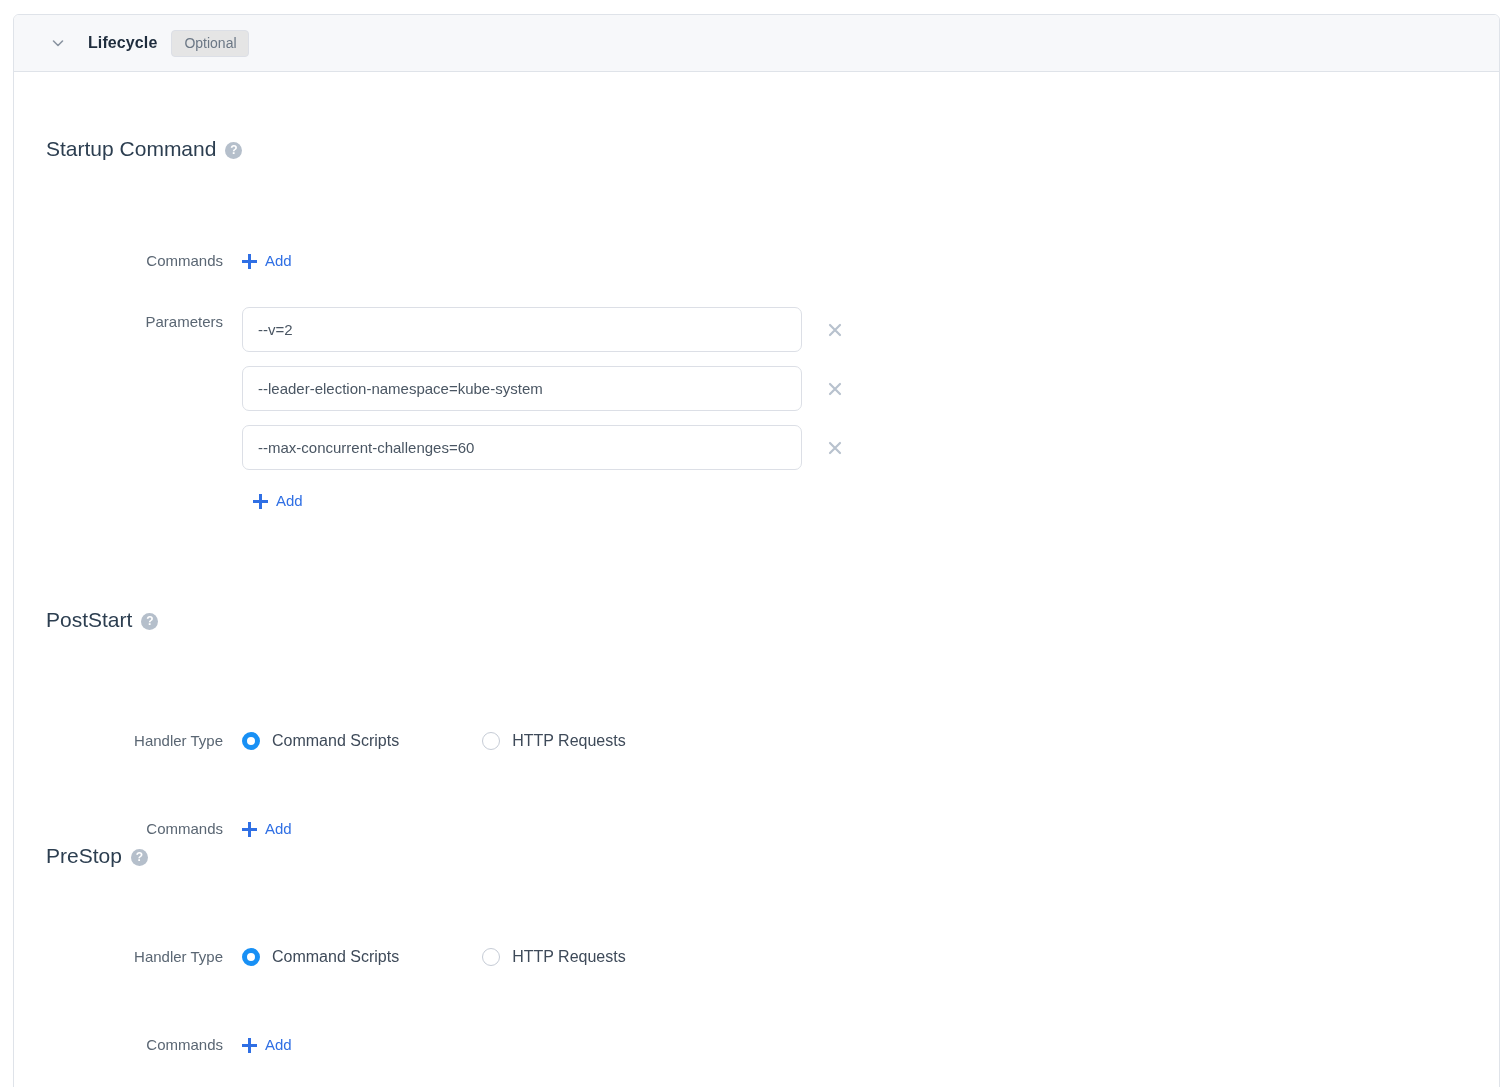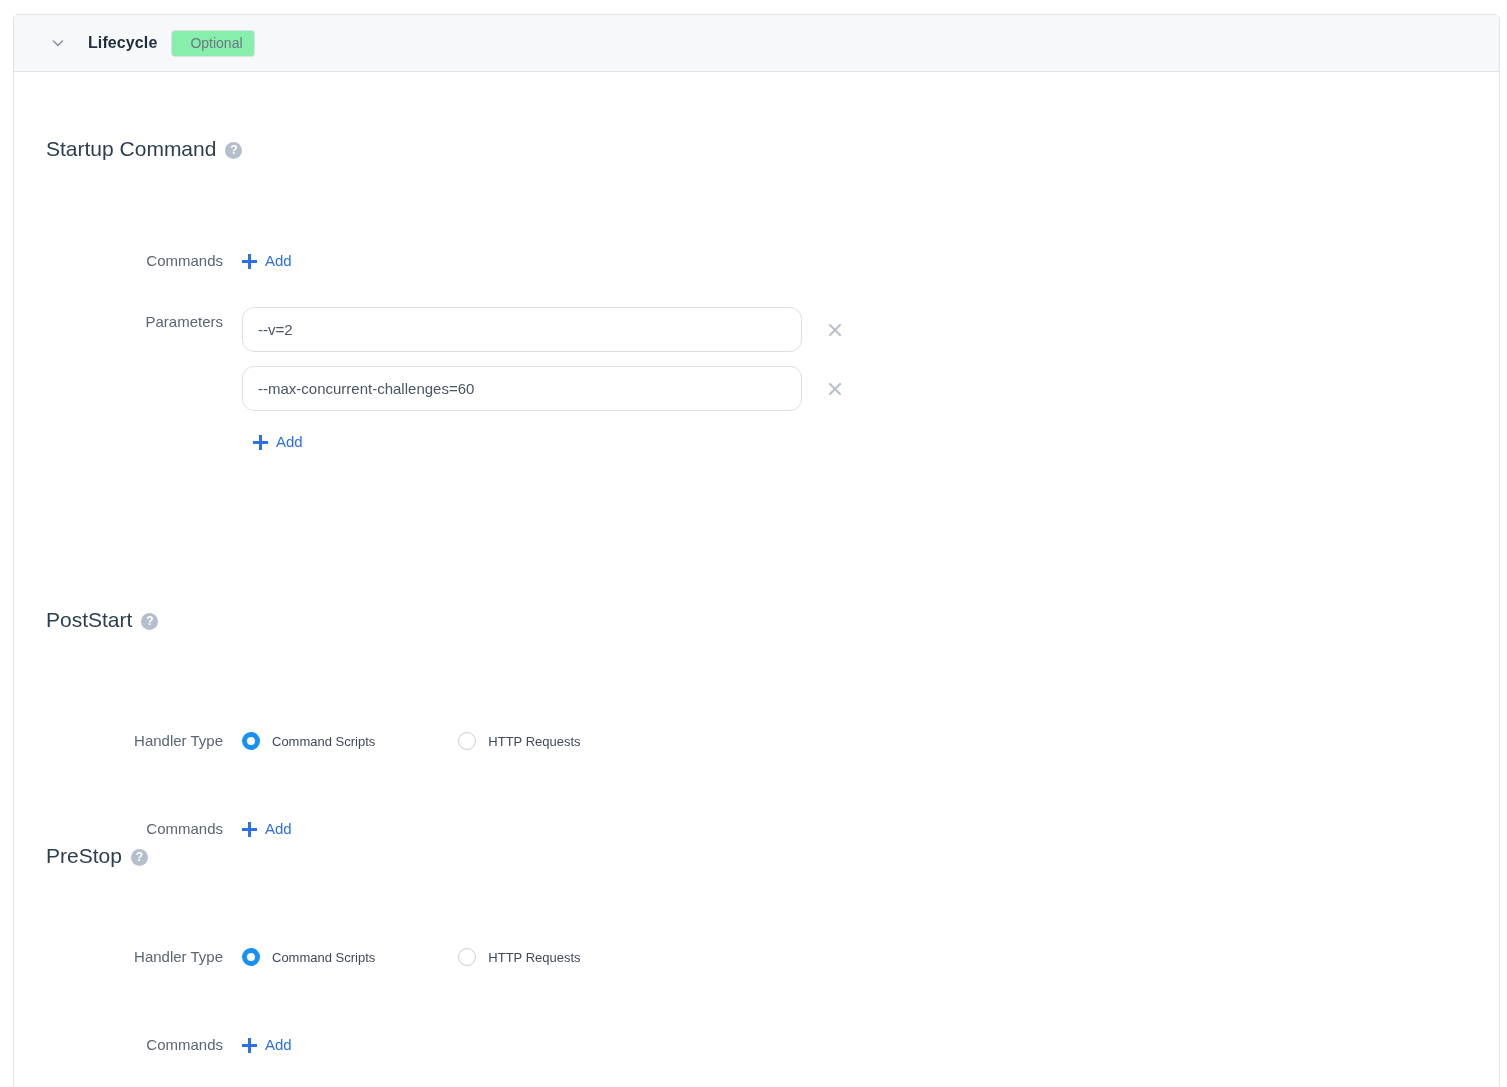--- a/index.html
+++ b/index.html
@@ -63,22 +63,22 @@
     color: #1f2d3d;
     letter-spacing: .1px;
   }
 
   .badge-optional {
     margin-left: 14px;
     border: 1px solid #dcdfe6;
     border-radius: 4px;
     color: #6b7785;
     font-size: 14px;
-    padding: 5px 11px 6px 18px;
-    background: #86efac;
+    padding: 5px 11px 6px 12px;
+    background: #e5e5e5;
     line-height: 1;
   }
 
   
   .card-body {
     padding: 0;
     position: relative;
   }
 
   .section-heading {
@@ -160,21 +160,21 @@
   .params-list { display: flex; flex-direction: column; }
   .param-row {
     display: flex;
     align-items: center;
     margin-bottom: 14px;
   }
   .param-input {
     width: 560px;
     height: 45px;
     border: 1px solid #dcdfe6;
-    border-radius: 12px;
+    border-radius: 7px;
     padding: 0 15px;
     font-size: 15px;
     color: #4a5663;
     font-family: "Liberation Sans", sans-serif;
     box-sizing: border-box;
     background: #ffffff;
     outline: none;
     text-overflow: clip;
   }
   .param-input::placeholder { color: #b9bfc8; }
@@ -192,21 +192,21 @@
 
   .params-add { margin-left: 11px; margin-top: 2px; }
 
   
   .radio-group { display: flex; align-items: center; height: 30px; }
   .radio-opt {
     display: flex;
     align-items: center;
     cursor: pointer;
     user-select: none;
-    font-size: 13px;
+    font-size: 16px;
     color: #3e4a59;
   }
   .radio-opt + .radio-opt { margin-left: 83px; }
   .radio-mark {
     width: 18px;
     height: 18px;
     border-radius: 50%;
     box-sizing: border-box;
     border: 1px solid #c6ccd6;
     background: #ffffff;
@@ -257,20 +257,28 @@
           <div class="param-row">
             <input class="param-input" value="--v=2" style="">
             <span class="x-btn">
               <svg width="18" height="18" viewBox="0 0 18 18" aria-hidden="true">
                 <path d="M4 4 L14 14 M14 4 L4 14" stroke="#b8c2ce" stroke-width="2.2" stroke-linecap="round"></path>
               </svg>
             </span>
           </div>
 
 
+          <div class="param-row">
+            <input class="param-input" value="--leader-election-namespace=kube-system" style="">
+            <span class="x-btn">
+              <svg width="18" height="18" viewBox="0 0 18 18" aria-hidden="true">
+                <path d="M4 4 L14 14 M14 4 L4 14" stroke="#b8c2ce" stroke-width="2.2" stroke-linecap="round"></path>
+              </svg>
+            </span>
+          </div>
 
 
           <div class="param-row">
             <input class="param-input" value="--max-concurrent-challenges=60" style="">
             <span class="x-btn">
               <svg width="18" height="18" viewBox="0 0 18 18" aria-hidden="true">
                 <path d="M4 4 L14 14 M14 4 L4 14" stroke="#b8c2ce" stroke-width="2.2" stroke-linecap="round"></path>
               </svg>
             </span>
           </div>

